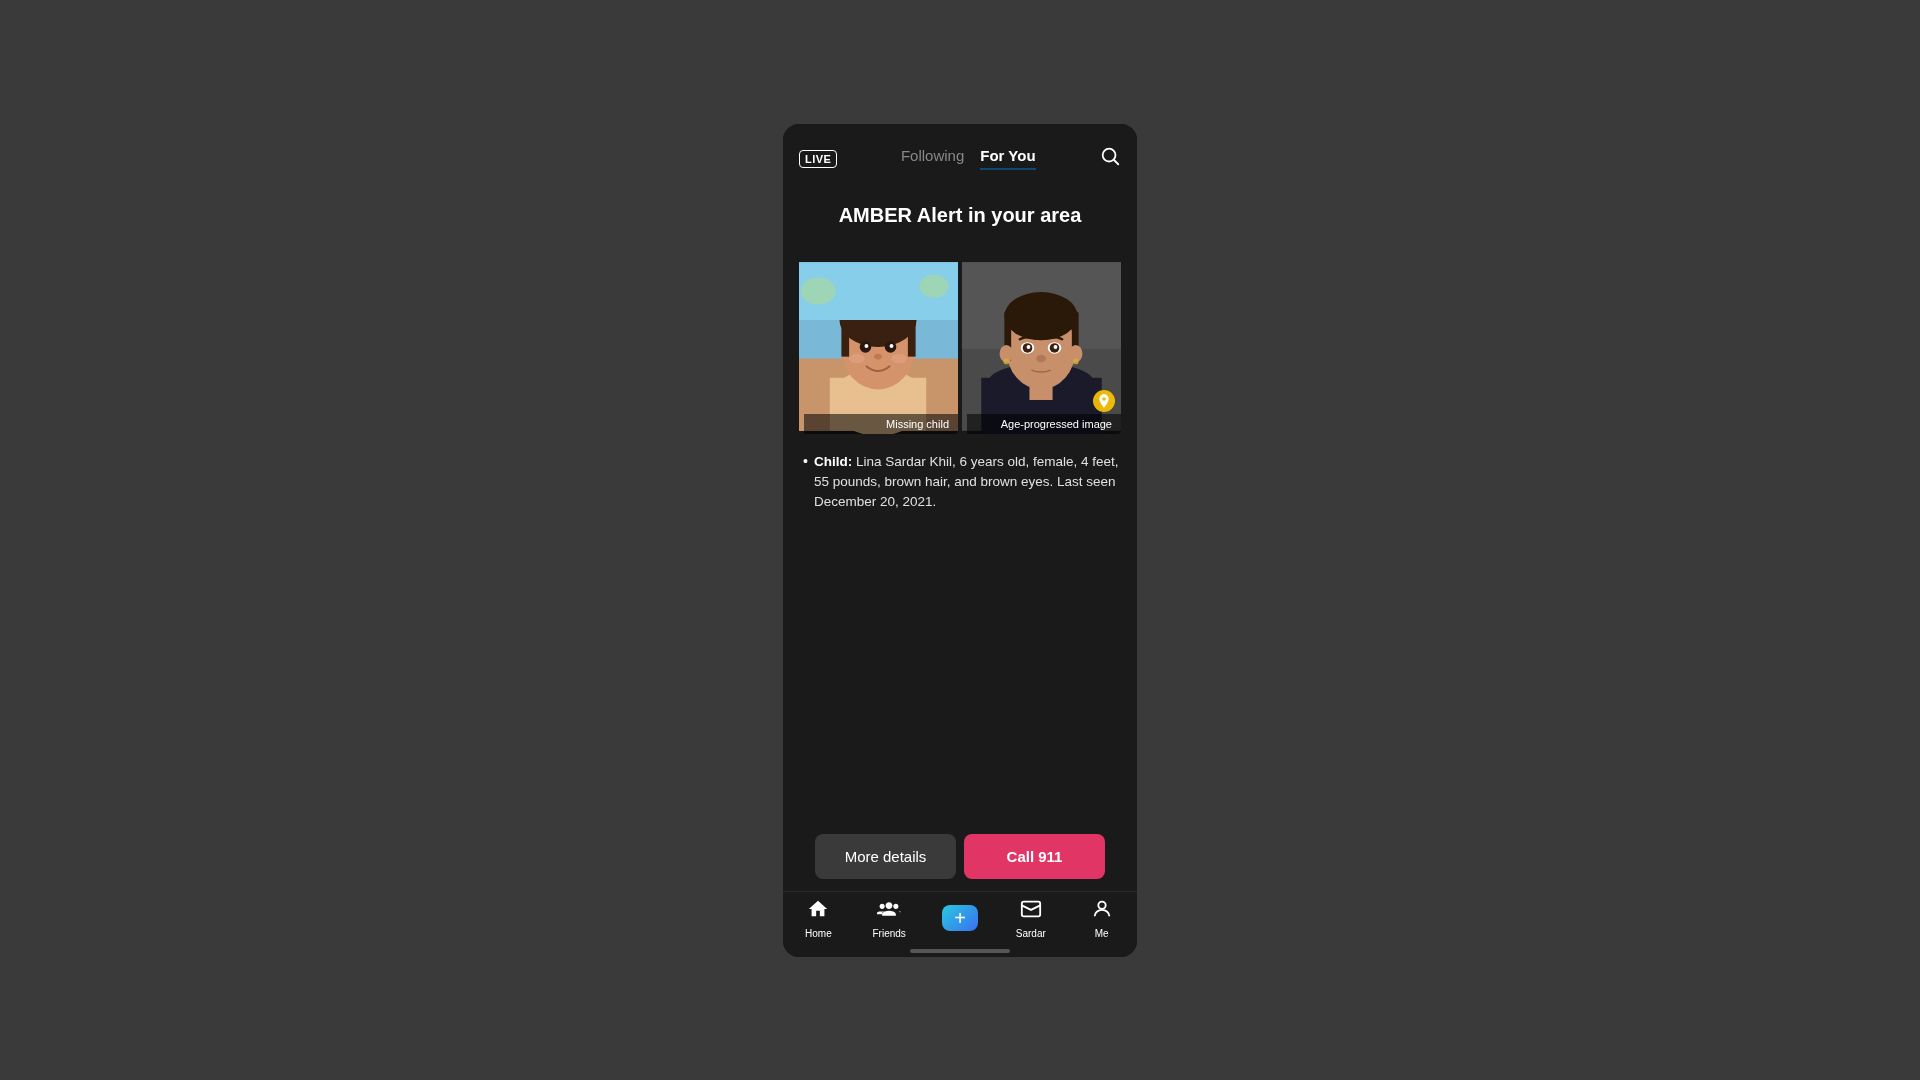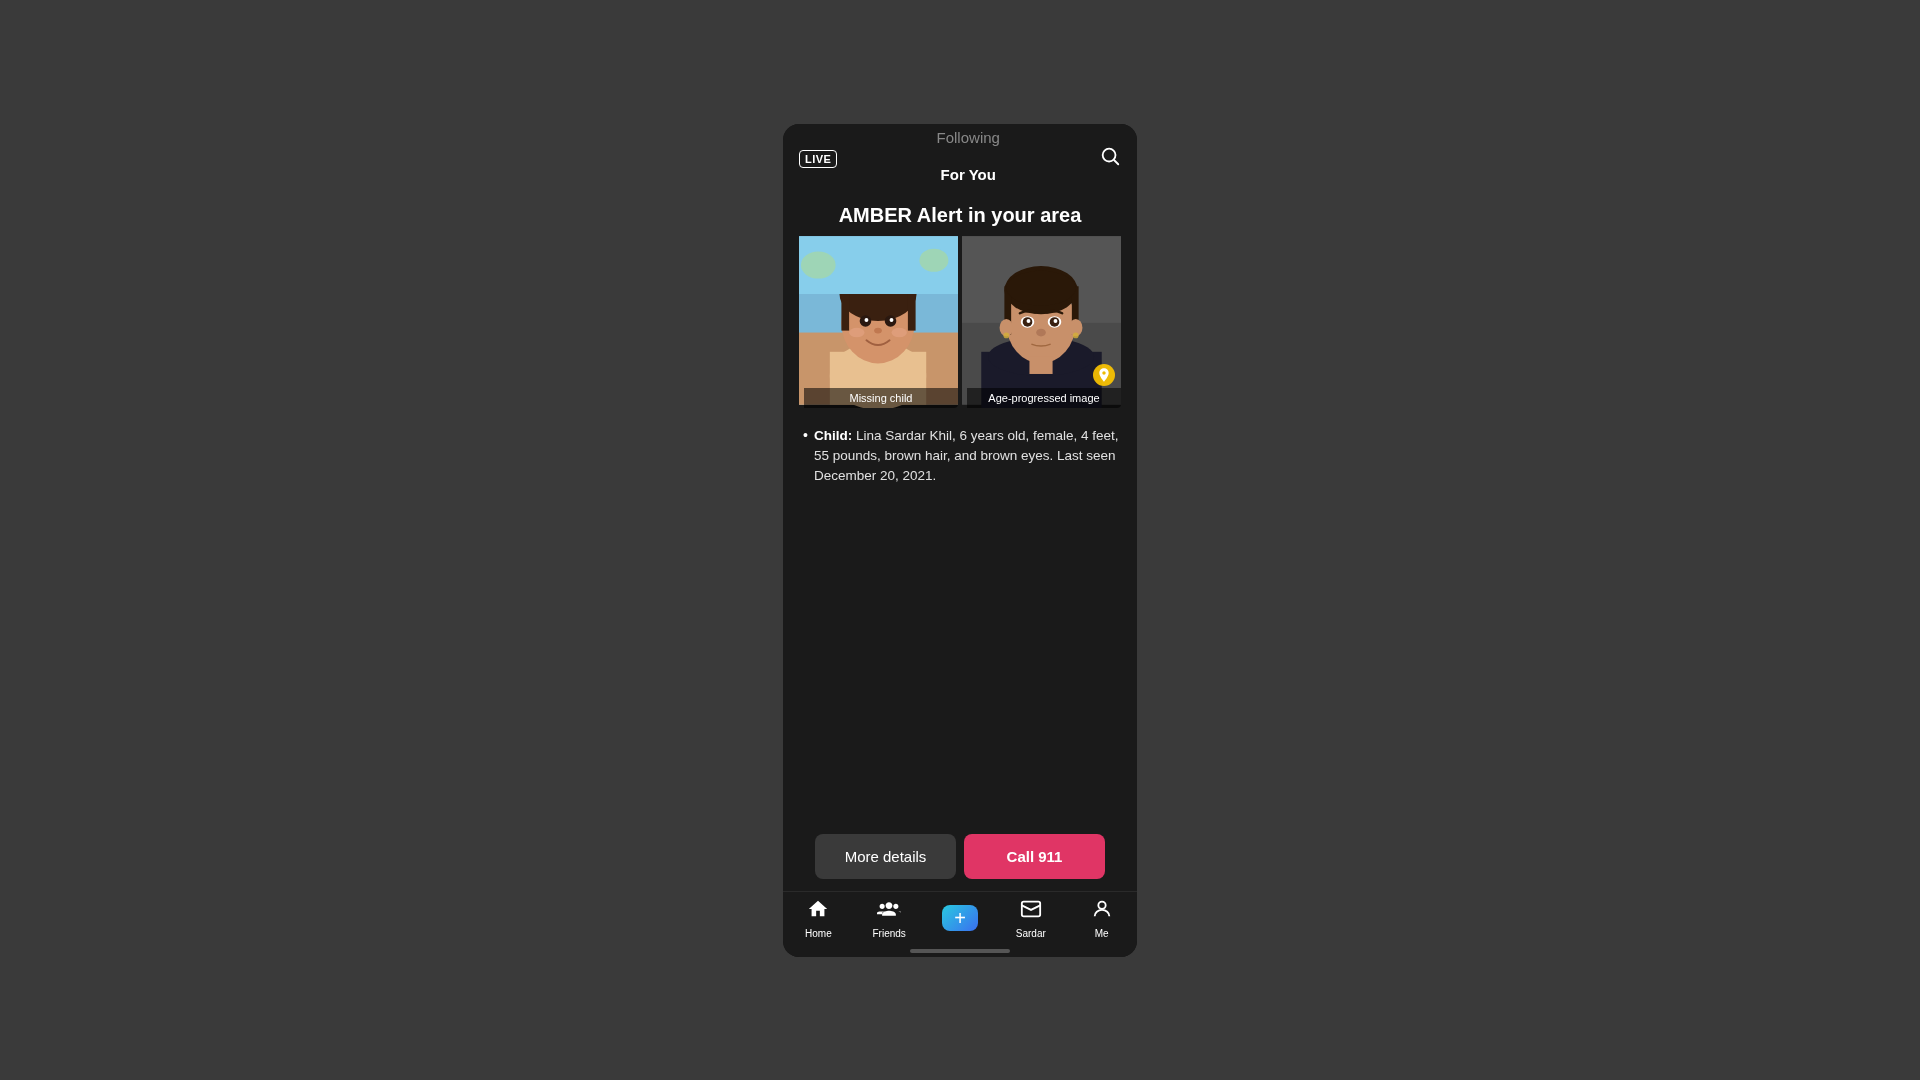--- a/index.html
+++ b/index.html
@@ -41,23 +41,22 @@
       border-radius: 4px;
       padding: 2px 5px;
       color: #fff;
       font-size: 11px;
       font-weight: 700;
       letter-spacing: 0.5px;
     }
 
     .nav-tabs {
       display: flex;
-      align-items: center;
+      align-items: flex-start;
       gap: 16px;
-      flex-direction: column;
     }
 
     .nav-tab {
       color: #888;
       font-size: 15px;
       font-weight: 400;
       cursor: pointer;
       padding-bottom: 4px;
     }
 
@@ -81,21 +80,21 @@
       background: #1a1a1a;
       scrollbar-width: none;
     }
     .main-content::-webkit-scrollbar { display: none; }
 
     .alert-title {
       color: #fff;
       font-size: 20px;
       font-weight: 700;
       text-align: center;
-      margin-bottom: 6px;
+      margin-bottom: 32px;
     }
 
     
     .images-row {
       display: flex;
       gap: 4px;
       margin-bottom: 18px;
     }
 
     .image-card {
@@ -107,22 +106,22 @@
     }
 
     .image-label {
       position: absolute;
       bottom: 0;
       left: 5px;
       right: 0;
       background: rgba(0,0,0,0.55);
       color: #fff;
       font-size: 11px;
-      text-align: center;
-      padding: 4px 0;
+      text-align: right;
+      padding: 4px 9px;
     }
 
     
     .ncmec-badge {
       position: absolute;
       bottom: 22px;
       right: 6px;
       width: 22px;
       height: 22px;
       background: rgba(255,200,0,0.9);

